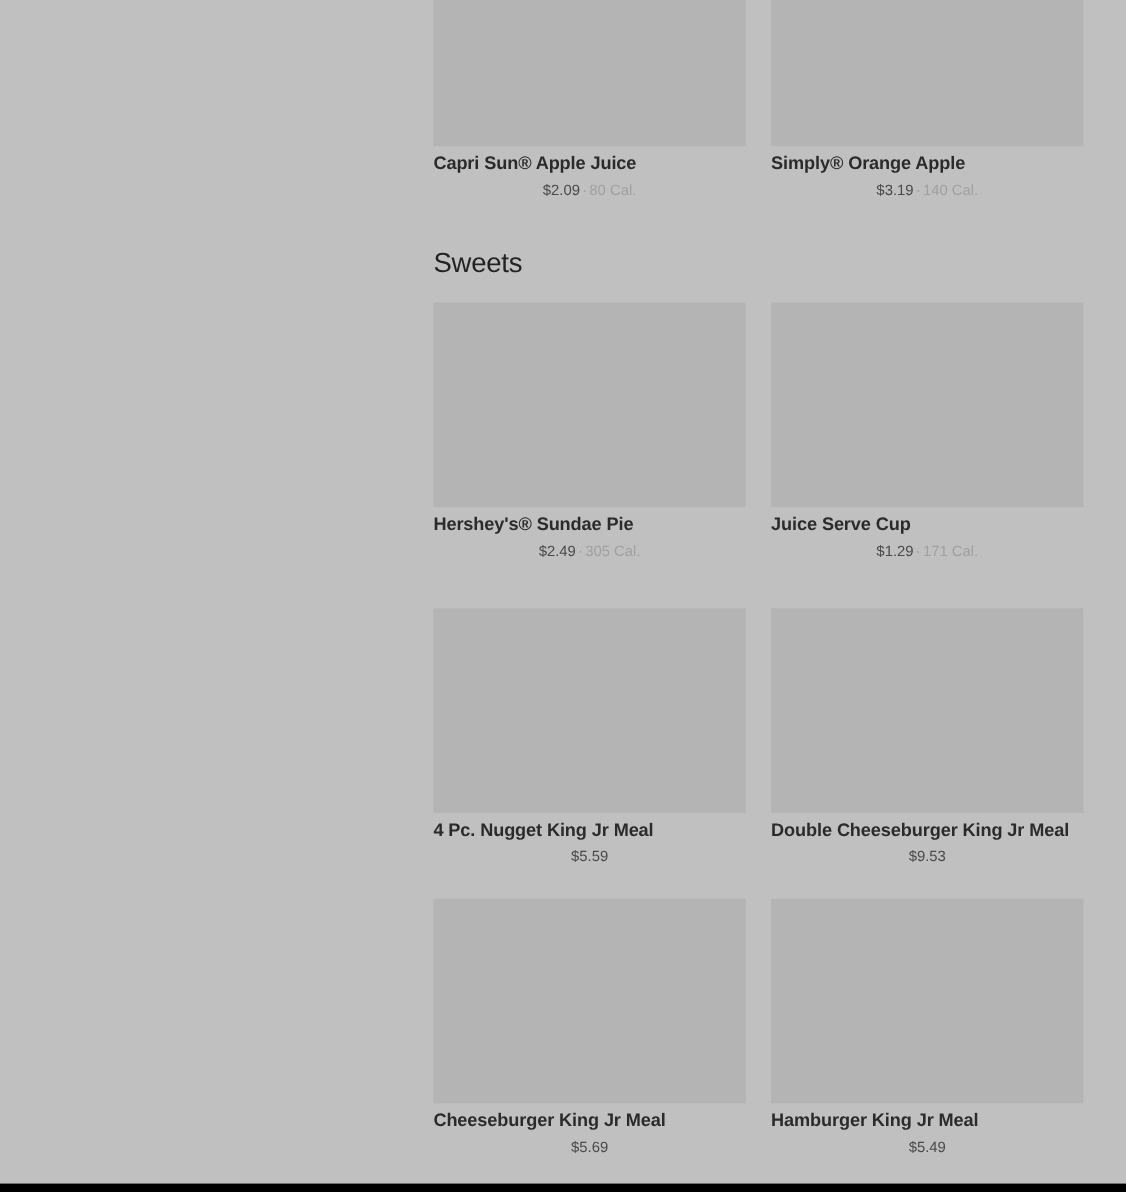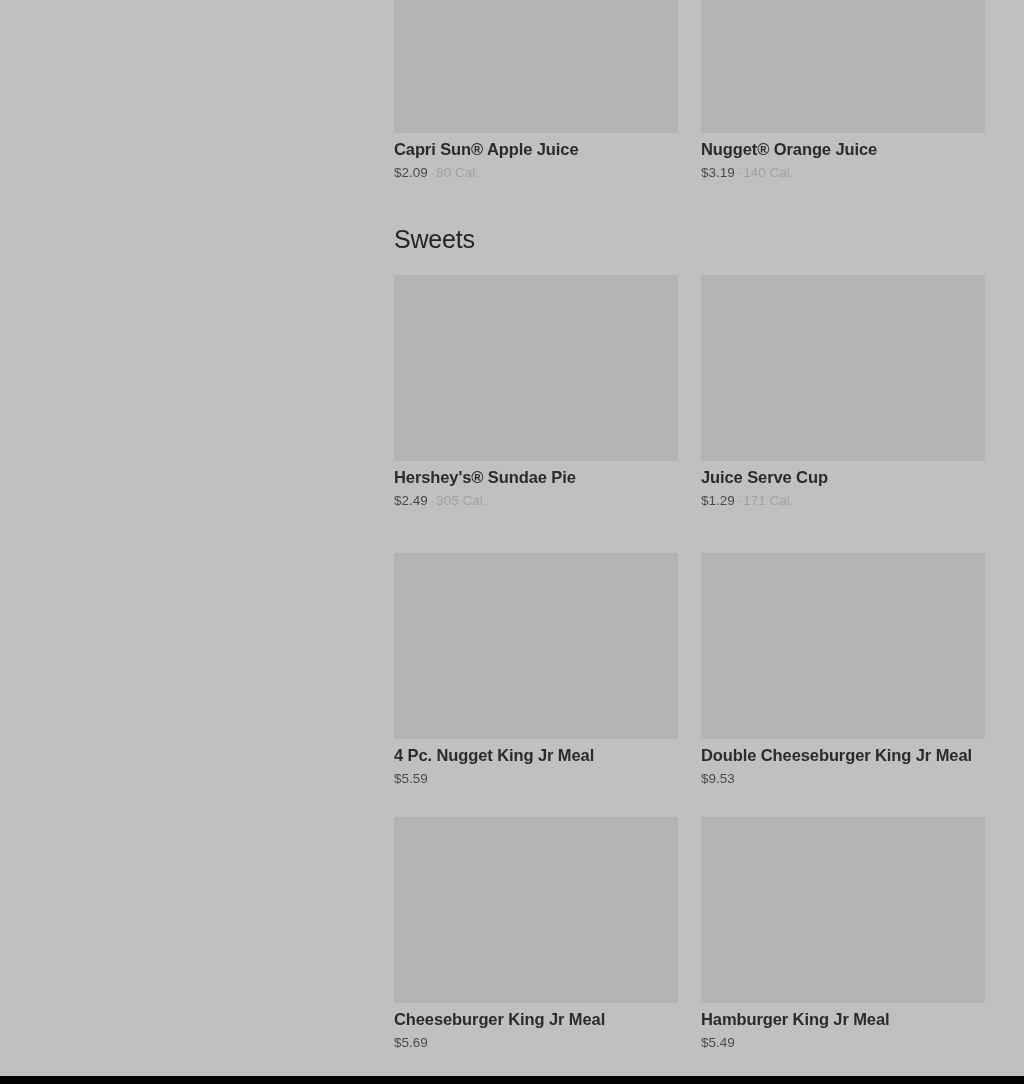--- a/index.html
+++ b/index.html
@@ -70,20 +70,21 @@
     margin-top: 7px;
     letter-spacing: -0.1px;
     white-space: nowrap;
   }
 
   .product-meta {
     font-size: 13.5px;
     line-height: 1.2;
     margin-top: 5px;
     white-space: nowrap;
+    text-align: center;
   }
   .product-price { color: #4a4a4a; }
   .product-sep  { color: #9a9a9a; padding: 0 2px; }
   .product-cal  { color: #a0a0a0; }
 
   
   #bottom-bar {
     position: absolute;
     left: 0;
     top: 1076px;
@@ -107,21 +108,21 @@
         <div class="product-card">
           <div class="product-image" style="height:133px;"></div>
           <div class="product-title">Capri Sun® Apple Juice</div>
           <div class="product-meta">
             <span class="product-price">$2.09</span><span class="product-sep">·</span><span class="product-cal">80 Cal.</span>
           </div>
         </div>
 
         <div class="product-card">
           <div class="product-image" style="height:133px;"></div>
-          <div class="product-title">Nugget® Orange Juice</div>
+          <div class="product-title">Simply® Orange Apple</div>
           <div class="product-meta">
             <span class="product-price">$3.19</span><span class="product-sep">·</span><span class="product-cal">140 Cal.</span>
           </div>
         </div>
 
       </div>
     </div>
 
     <div class="section" style="margin-top:46px;">
       <div class="section-heading">Sweets</div>

